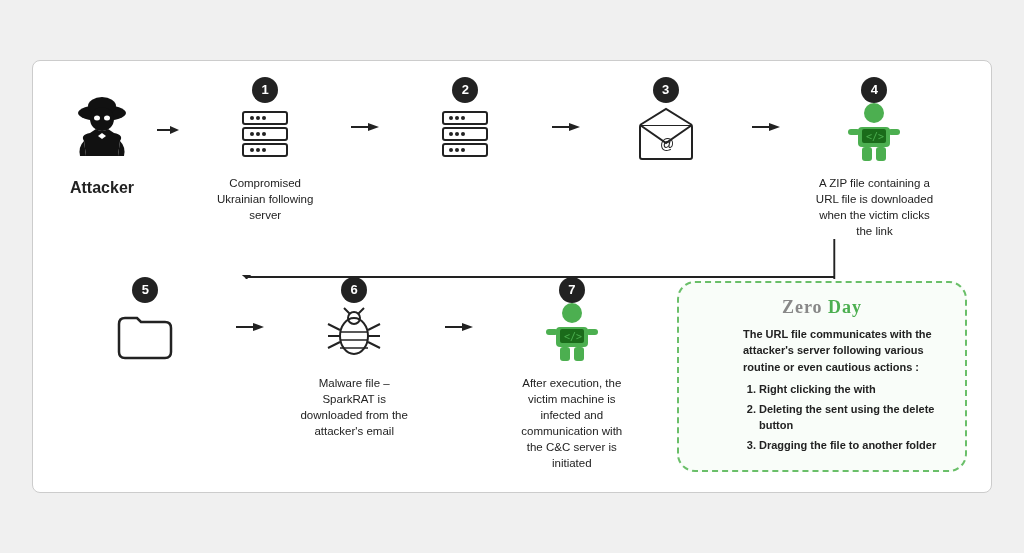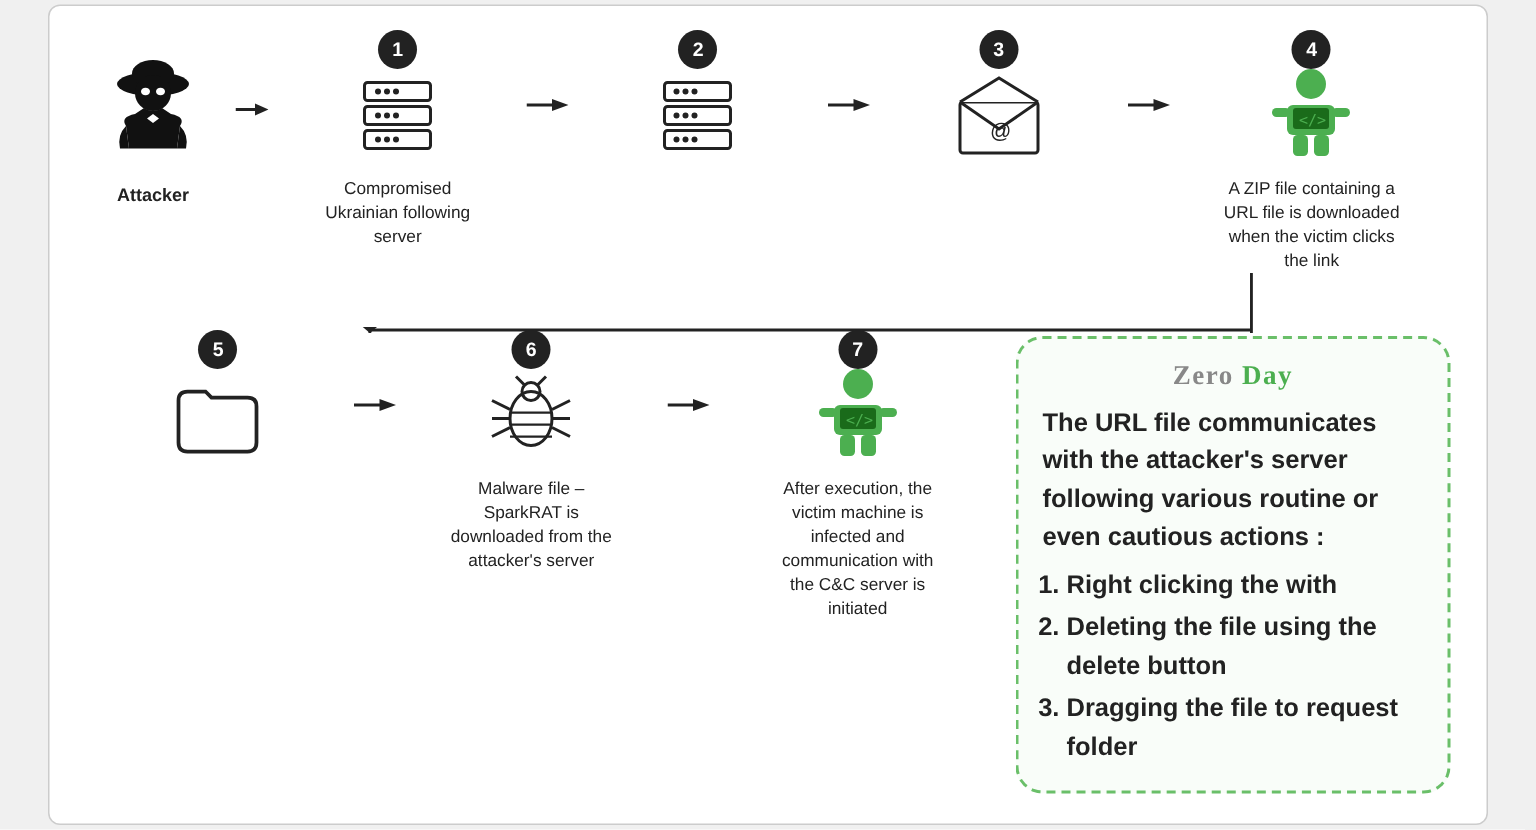--- a/index.html
+++ b/index.html
@@ -100,23 +100,24 @@
       font-weight: bold;
       color: #888;
       margin-bottom: 8px;
       text-align: center;
       letter-spacing: 1px;
     }
     .zero-day-title span {
       color: #4caf50;
     }
     .zero-day-body {
-      font-size: 17px;
+      font-size: 11px;
       color: #222;
       line-height: 1.5;
+      margin-left: 48px;
     }
     .zero-day-body p {
       font-weight: bold;
       margin-bottom: 6px;
     }
     .zero-day-body ol {
       margin-left: 16px;
     }
     .zero-day-body ol li {
       margin-bottom: 3px;
@@ -145,21 +146,21 @@
           <ellipse cx="37" cy="27" rx="3" ry="2.5" fill="white"></ellipse>
 
           <path d="M14 50 Q10 44 20 42 L26 38 Q32 42 38 38 L44 42 Q54 44 50 50 L48 65 L16 65 Z" fill="#111"></path>
 
           <polygon points="28,45 32,48 36,45 32,42" fill="white"></polygon>
 
           <path d="M14 50 Q8 56 10 65 L16 65 Z" fill="#111"></path>
           <path d="M50 50 Q56 56 54 65 L48 65 Z" fill="#111"></path>
         </svg>
       </div>
-      <div style="font-size:12px; font-weight:bold; color:#222; margin-top:4px; text-align:center;">Attacker</div>
+      <div style="font-size:16px; font-weight:bold; color:#222; margin-top:4px; text-align:center;">Attacker</div>
     </div>
 
     <div style="display:flex; align-items:center; padding-top:42px; flex:0 0 24px;">
       <svg width="22" height="14" viewBox="0 0 22 14">
           <line x1="0" y1="7" x2="16" y2="7" stroke="#222" stroke-width="2"></line>
           <polygon points="13,3 22,7 13,11" fill="#222"></polygon>
         </svg>
     </div>
 
     <div style="display:flex; align-items:flex-start; flex:1; position:relative;">
@@ -324,21 +325,21 @@
             <line x1="44" y1="36" x2="56" y2="42" stroke="#222" stroke-width="2"></line>
 
             <line x1="26" y1="8" x2="20" y2="2" stroke="#222" stroke-width="2"></line>
             <line x1="34" y1="8" x2="40" y2="2" stroke="#222" stroke-width="2"></line>
 
             <line x1="16" y1="26" x2="44" y2="26" stroke="#222" stroke-width="1.5"></line>
             <line x1="16" y1="34" x2="44" y2="34" stroke="#222" stroke-width="1.5"></line>
             <line x1="16" y1="42" x2="44" y2="42" stroke="#222" stroke-width="1.5"></line>
           </svg>
         </div>
-        <div class="step-label">Malware file – SparkRAT is downloaded from the attacker's server</div>
+        <div class="step-label">Malware file – SparkRAT is downloaded from the attacker's email</div>
       </div>
 
       <div class="arrow-right">
         <svg width="28" height="14" viewBox="0 0 28 14">
             <line x1="0" y1="7" x2="20" y2="7" stroke="#222" stroke-width="2"></line>
             <polygon points="17,3 28,7 17,11" fill="#222"></polygon>
           </svg>
       </div>
 
       <div class="step-box-bottom" style="flex:1.1;">
@@ -362,21 +363,21 @@
     </div>
 
     <div class="zero-day-box">
       <div class="zero-day-title">
         <span style="color:#888;">Zero </span><span style="color:#4caf50;">Day</span>
       </div>
       <div class="zero-day-body">
         <p>The URL file communicates with the attacker's server following various routine or even cautious actions :</p>
         <ol>
           <li>Right clicking the with</li>
-          <li>Deleting the file using the delete button</li>
-          <li>Dragging the file to request folder</li>
+          <li>Deleting the sent using the delete button</li>
+          <li>Dragging the file to another folder</li>
         </ol>
       </div>
     </div>
 
   </div>
 
 </div>
 
 </body></html>

